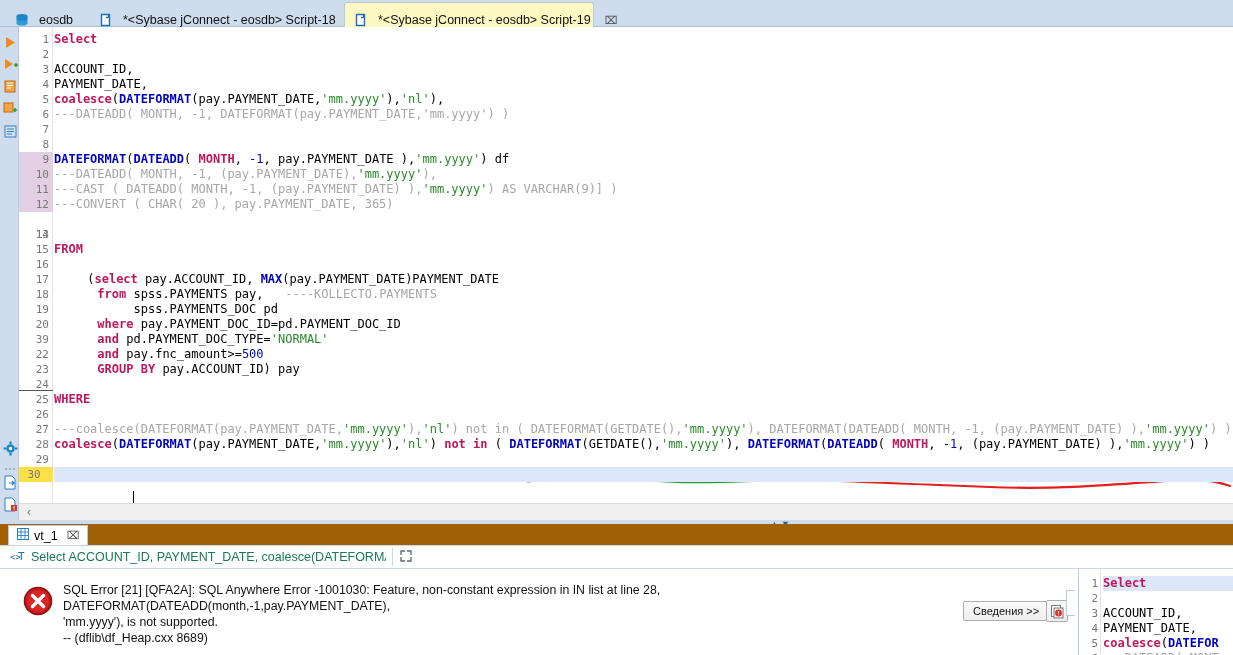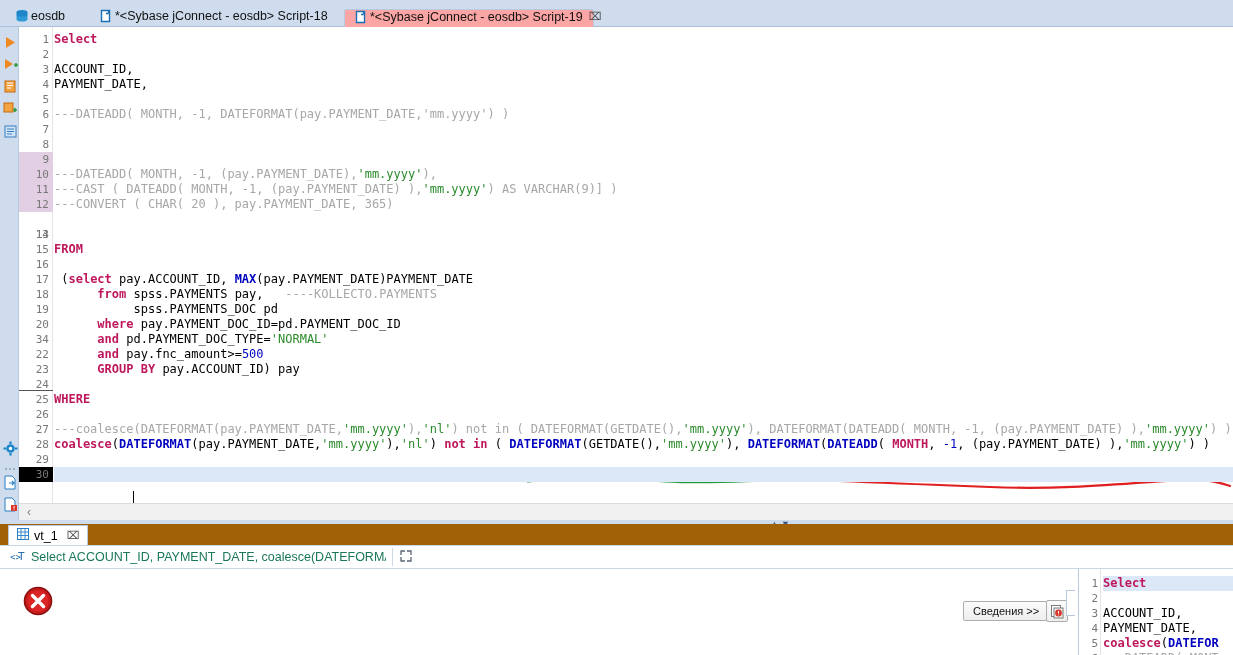--- a/index.html
+++ b/index.html
@@ -14,30 +14,30 @@
   }
   #app { position: relative; width: 1233px; height: 655px; background: #ffffff; }
 
   
   .tabbar {
     position: absolute; left: 0; top: 0; width: 1233px; height: 27px;
     background: #cedced;
     border-bottom: 1px solid #a9c0dd;
   }
   .tab {
-    position: absolute; top: 9px; height: 25px;
-    display: flex; align-items: flex-start; gap: 2px;
+    position: absolute; top: 2px; height: 25px;
+    display: flex; align-items: flex-end; gap: 10px;
     padding: 0 9px;
     font-size: 12.5px;
     white-space: nowrap;
     color: #111;
   }
   .tab.inactive { background: transparent; }
   .tab.active {
-    background: #fca5a5;
+    background: #fef9c3;
     border: 1px solid #b6c9de;
     border-bottom: none;
     border-top-left-radius: 3px; border-top-right-radius: 3px;
   }
   .tab-close { font-size: 11px; color: #4a4a4a; margin-left: 4px; }
 
   .ico { display: inline-block; line-height: 0; }
 
   
   .lefttool {
@@ -58,21 +58,21 @@
     background: #ffffff;
     border-right: 1px solid #e4e4e4;
   }
   .gline {
     position: absolute; left: 0; width: 34px; height: 15px;
     text-align: right; padding-right: 4px;
     font-family: "DejaVu Sans Mono", monospace;
     font-size: 11px; color: #787878; line-height: 15px;
   }
   .gline.changed { background: #e3cfe3; }
-  .gline.cur { background: #000000; }
+  .gline.cur { background: #fde047; text-align: center; }
   .gline.underl { border-bottom: 1px solid #555; height: 14px; }
 
   .codearea {
     position: absolute; left: 35px; top: 0; width: 1179px; height: 476px;
   }
   .cline {
     position: absolute; left: 0; height: 15px; line-height: 15px;
     white-space: pre;
     font-family: "DejaVu Sans Mono", monospace;
     font-size: 12px;
@@ -310,21 +310,21 @@
         <div class="gline changed" style="top: 155px;">11</div>
         <div class="gline changed" style="top: 170px;">12</div>
         <div class="gline" style="top: 200px;">13</div>
         <div class="gline" style="top: 200px;">14</div>
         <div class="gline" style="top: 215px;">15</div>
         <div class="gline" style="top: 230px;">16</div>
         <div class="gline" style="top: 245px;">17</div>
         <div class="gline" style="top: 260px;">18</div>
         <div class="gline" style="top: 275px;">19</div>
         <div class="gline" style="top: 290px;">20</div>
-        <div class="gline" style="top: 305px;">34</div>
+        <div class="gline" style="top: 305px;">39</div>
         <div class="gline" style="top: 320px;">22</div>
         <div class="gline" style="top: 335px;">23</div>
         <div class="gline underl" style="top: 350px;">24</div>
         <div class="gline" style="top: 365px;">25</div>
         <div class="gline" style="top: 380px;">26</div>
         <div class="gline" style="top: 395px;">27</div>
         <div class="gline" style="top: 410px;">28</div>
         <div class="gline" style="top: 425px;">29</div>
         <div class="gline cur" style="top: 440px;">30</div>
       </div>
@@ -333,29 +333,31 @@
       <svg class="annot" style="left:472px; top:448px;" width="270" height="12">
         <path d="M2 6 C 40 2, 90 3, 140 6 C 190 9, 230 4, 266 5" stroke="#1f9b3a" stroke-width="3" fill="none" stroke-linecap="round"></path>
       </svg>
       <svg class="annot" style="left:706px; top:447px;" width="473" height="18">
         <path d="M2 3 C 70 7, 150 10, 230 13 C 300 16, 360 10, 420 6 C 445 4, 460 9, 470 12" stroke="#e02020" stroke-width="2.2" fill="none" stroke-linecap="round"></path>
       </svg>
     <div class="cline" style="top: 5px;"><span class="red">Select</span></div>
         <div class="cline" style="top: 20px;"></div>
         <div class="cline" style="top: 35px;"><span class="pln">ACCOUNT_ID,</span></div>
         <div class="cline" style="top: 50px;"><span class="pln">PAYMENT_DATE,</span></div>
+        <div class="cline" style="top: 65px;"><span class="red">coalesce</span><span class="pln">(</span><span class="fn">DATEFORMAT</span><span class="pln">(pay.PAYMENT_DATE,</span><span class="str">'mm.yyyy'</span><span class="pln">),</span><span class="str">'nl'</span><span class="pln">),</span></div>
         <div class="cline" style="top: 80px;"><span class="cmt">---DATEADD( MONTH, -1, DATEFORMAT(pay.PAYMENT_DATE,'mm.yyyy') )</span></div>
+        <div class="cline" style="top: 125px;"><span class="fn">DATEFORMAT</span><span class="pln">(</span><span class="fn">DATEADD</span><span class="pln">( </span><span class="red">MONTH</span><span class="pln">, </span><span class="num">-1</span><span class="pln">, pay.PAYMENT_DATE ),</span><span class="str">'mm.yyyy'</span><span class="pln">) df</span></div>
         <div class="cline" style="top: 140px;"><span class="cmt">---DATEADD( MONTH, -1, (pay.PAYMENT_DATE),</span><span class="str">'mm.yyyy'</span><span class="cmt">),</span></div>
         <div class="cline" style="top: 155px;"><span class="cmt">---CAST ( DATEADD( MONTH, -1, (pay.PAYMENT_DATE) ),</span><span class="str">'mm.yyyy'</span><span class="cmt">) AS VARCHAR(9)] )</span></div>
         <div class="cline" style="top: 170px;"><span class="cmt">---CONVERT ( CHAR( 20 ), pay.PAYMENT_DATE, 365)</span></div>
         <div class="cline" style="top: 185px;"></div>
         <div class="cline" style="top: 200px;"></div>
         <div class="cline" style="top: 215px;"><span class="red">FROM</span></div>
         <div class="cline" style="top: 230px;"></div>
-        <div class="cline" style="top: 245px;"><span class="pln"> (</span><span class="red">select</span><span class="pln"> pay.ACCOUNT_ID, </span><span class="fn">MAX</span><span class="pln">(pay.PAYMENT_DATE)PAYMENT_DATE</span></div>
+        <div class="cline" style="top: 245px; margin-left: 26px;"><span class="pln"> (</span><span class="red">select</span><span class="pln"> pay.ACCOUNT_ID, </span><span class="fn">MAX</span><span class="pln">(pay.PAYMENT_DATE)PAYMENT_DATE</span></div>
         <div class="cline" style="top: 260px;"><span class="pln">      </span><span class="red">from</span><span class="pln"> spss.PAYMENTS pay,   </span><span class="cmt">----KOLLECTO.PAYMENTS</span></div>
         <div class="cline" style="top: 275px;"><span class="pln">           spss.PAYMENTS_DOC pd</span></div>
         <div class="cline" style="top: 290px;"><span class="pln">      </span><span class="red">where</span><span class="pln"> pay.PAYMENT_DOC_ID=pd.PAYMENT_DOC_ID</span></div>
         <div class="cline" style="top: 305px;"><span class="pln">      </span><span class="red">and</span><span class="pln"> pd.PAYMENT_DOC_TYPE=</span><span class="str">'NORMAL'</span></div>
         <div class="cline" style="top: 320px;"><span class="pln">      </span><span class="red">and</span><span class="pln"> pay.fnc_amount&gt;=</span><span class="num">500</span></div>
         <div class="cline" style="top: 335px;"><span class="pln">      </span><span class="red">GROUP BY</span><span class="pln"> pay.ACCOUNT_ID) pay</span></div>
         <div class="cline" style="top: 350px;"></div>
         <div class="cline" style="top: 365px;"><span class="red">WHERE</span></div>
         <div class="cline" style="top: 380px;"></div>
         <div class="cline" style="top: 395px;"><span class="cmt">---coalesce(DATEFORMAT(pay.PAYMENT_DATE,</span><span class="str">'mm.yyyy'</span><span class="cmt">),</span><span class="str">'nl'</span><span class="cmt">) not in ( DATEFORMAT(GETDATE(),</span><span class="str">'mm.yyyy'</span><span class="cmt">), DATEFORMAT(DATEADD( MONTH, -1, (pay.PAYMENT_DATE) ),</span><span class="str">'mm.yyyy'</span><span class="cmt">) )</span></div>
@@ -409,20 +411,25 @@
 
   <div class="err-leftedge"></div>
   <div class="errpanel">
     <span class="err-x">
       <svg width="30" height="30" viewBox="0 0 30 30">
         <circle cx="15" cy="15" r="13.5" fill="#c81c1c" stroke="#8a0f0f" stroke-width="1.6"></circle>
         <circle cx="15" cy="15" r="10.5" fill="#dc2626"></circle>
         <path d="M9.5 9.5 L20.5 20.5 M20.5 9.5 L9.5 20.5" stroke="#fff" stroke-width="3.4" stroke-linecap="round"></path>
       </svg>
     </span>
+    <div class="err-text" id="errtext">
+        <div>SQL Error [21] [QFA2A]: SQL Anywhere Error -1001030: Feature, non-constant expression in IN list at line 28, DATEFORMAT(DATEADD(month,-1,pay.PAYMENT_DATE),</div>
+        <div>'mm.yyyy'), is not supported.</div>
+        <div>-- (dflib\df_Heap.cxx 8689)</div>
+      </div>
     <div class="btn-details">Сведения &gt;&gt;</div>
     <div class="btn-copy">
       <svg width="15" height="15" viewBox="0 0 15 15">
           <rect x="1.5" y="1.5" width="9" height="11" fill="#fff" stroke="#7a7a7a"></rect>
           <rect x="4" y="4" width="9" height="10" fill="#f2f2f2" stroke="#7a7a7a"></rect>
           <circle cx="8.5" cy="9" r="3.4" fill="#d9352a"></circle>
           <path d="M8.5 7 v2.4 M8.5 10.5 v0.8" stroke="#fff" stroke-width="1.1"></path>
         </svg>
     </div>
 

